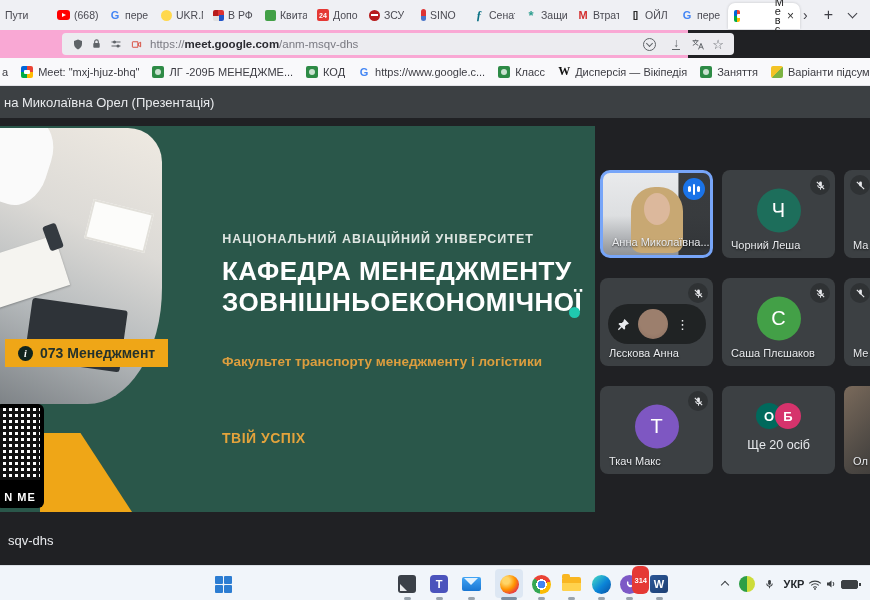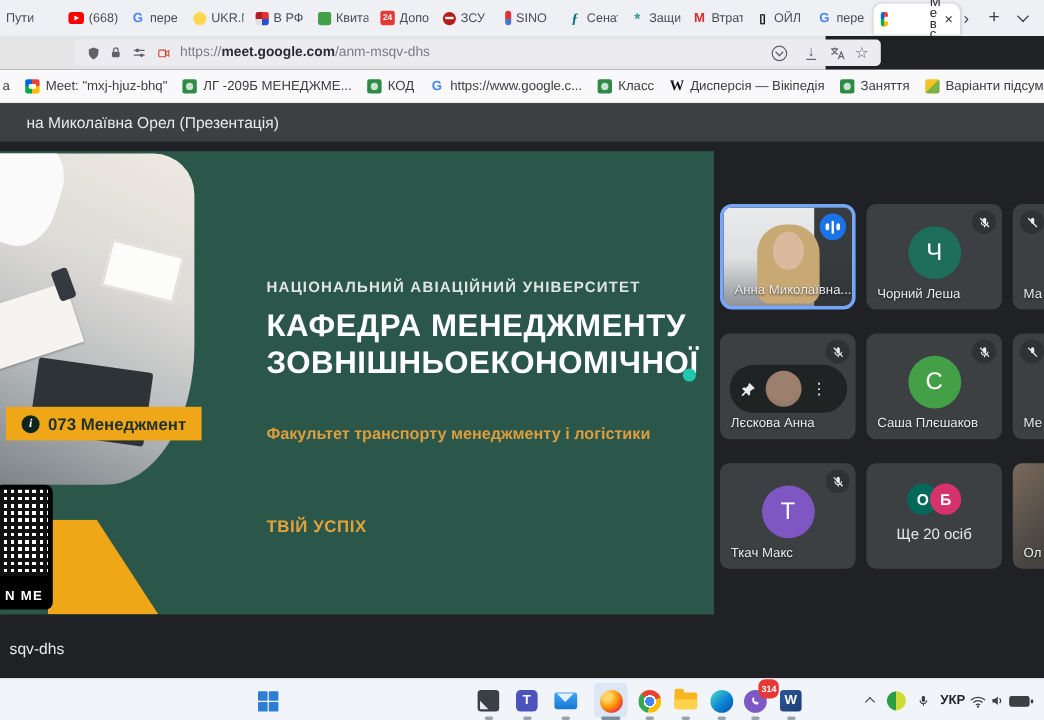--- a/index.html
+++ b/index.html
@@ -32,37 +32,37 @@
   .ic-cl { color:#2e9e8f; font-size:13px; }
   .ic-m { color:#d32f2f; font-size:11px; }
   .ic-br { color:#111; font-size:9px; letter-spacing:-1px; }
   .ic-meet { width:12px; height:12px; border-radius:2px; background:conic-gradient(#ea4335 0 25%,#ffba00 0 50%,#00ac47 0 75%,#0066da 0 100%); position:relative; }
   .ic-meet::after { content:""; position:absolute; left:3px; top:4px; width:6px; height:4px; background:#fff; border-radius:1px; }
   .ic-cr { width:12px; height:12px; border-radius:2px; background:#2e8b46; position:relative; }
   .ic-cr::after { content:""; position:absolute; left:3px; top:3px; width:6px; height:6px; border-radius:50%; background:rgba(255,255,255,.75); }
   .ic-cry { width:12px; height:12px; border-radius:2px; background:linear-gradient(135deg,#f3c325 0 50%,#7cb342 50% 100%); }
   .ic-w { color:#111; font-family:"Liberation Serif",serif; font-size:12px; }
 
-  .navbar { left:0; top:30px; width:688px; height:28px; background:#e5e5e5; display:flex; align-items:center; }
+  .navbar { left:0; top:30px; width:688px; height:28px; background:#f9a8d4; display:flex; align-items:center; }
   .urlfield { position:absolute; left:62px; top:3px; width:672px; height:22px; background:#ececf0; border-radius:4px; display:flex; align-items:center; gap:7px; padding:0 10px; }
   .urltext { font-size:11.5px; color:#7a7a82; white-space:nowrap; overflow:hidden; flex:1; }
   .urltext b { color:#2b2b31; font-weight:bold; }
   .nav-right { position:absolute; right:8px; top:3px; display:flex; align-items:center; gap:16px; height:22px; color:#5f6368; }
   .gstar { font-size:13px; color:#5f6368; }
   .gdl { font-size:12px; color:#5f6368; border-bottom:1.6px solid #5f6368; line-height:11px; padding:0 1px; }
   .pocket { width:13px; height:13px; border-radius:50%; border:1.5px solid #5f6368; display:flex; align-items:center; justify-content:center; }
   .pocket i { width:5px; height:5px; border-right:1.5px solid #5f6368; border-bottom:1.5px solid #5f6368; transform:rotate(45deg); margin-top:-2px; }
 
   .bookbar { left:0; top:58px; width:870px; height:28px; background:#f9f9fb; border-bottom:1px solid #e3e3e8; display:flex; align-items:center; gap:13px; padding:0 2px; overflow:hidden; }
   .bm { flex:none; display:flex; align-items:center; gap:5px; cursor:pointer; }
   .bm .blabel { font-size:11px; color:#3c3c43; white-space:nowrap; }
 
   
   .meethdr { left:0; top:86px; width:870px; height:32px; background:#3c4043; display:flex; align-items:center; }
-  .meethdr span { font-size:13px; color:#e8eaed; padding-left:22px; white-space:nowrap; }
+  .meethdr span { font-size:13px; color:#e8eaed; padding-left:4px; white-space:nowrap; }
 
   
   .slide { left:0; top:126px; width:595px; height:386px; background:#2a574a; overflow:hidden; }
   .photo { position:absolute; left:0; top:2px; width:162px; height:276px; border-radius:0 34px 46% 0/0 34px 42% 0; background:linear-gradient(205deg,#efeae2 0%,#dcdad6 38%,#b8bcbe 66%,#7e8387 100%); overflow:hidden; }
   .ph-paper { position:absolute; left:-14px; top:118px; width:78px; height:52px; background:#f5f4f0; transform:rotate(-18deg); box-shadow:0 1px 2px rgba(0,0,0,.25); }
   .ph-clip { position:absolute; left:88px; top:78px; width:62px; height:40px; background:#fcfcfa; transform:rotate(14deg); border:2px solid #e2e0da; }
   .ph-lap { position:absolute; left:28px; top:176px; width:96px; height:62px; background:#2e3338; transform:rotate(8deg); border-radius:3px; }
   .ph-phone { position:absolute; left:46px; top:96px; width:14px; height:26px; background:#343a40; transform:rotate(-20deg); border-radius:3px; }
   .ph-shirt { position:absolute; left:-20px; top:-14px; width:70px; height:90px; background:#fafafa; transform:rotate(18deg); border-radius:40%; }
   .uni { position:absolute; left:160px; top:62px; width:436px; text-align:center; color:#dfe6e2; font-size:12.5px; letter-spacing:1px; font-weight:bold;margin-top:44px; }
@@ -120,21 +120,21 @@
   .ul-w { width:16px; background:#7d8fa3; }
   .ffbox { position:absolute; left:495px; top:3px; width:28px; height:29px; background:#dde7f3; border-radius:4px; }
   .i-ff { width:19px; height:19px; border-radius:50%; background:radial-gradient(circle at 32% 30%,#ffd567 0 18%,#ff9400 48%,#e22850 82%,#a11b6a 100%); }
   .i-cr { width:19px; height:19px; border-radius:50%;
       background:radial-gradient(circle,#4285f4 0 28%,#fff 29% 38%,transparent 39%),conic-gradient(from -50deg,#ea4335 0 120deg,#fbbc05 0 240deg,#34a853 0 360deg); }
   .i-fold { width:19px; height:14px; background:#f9b621; border-radius:2px; position:relative; }
   .i-fold::before { content:""; position:absolute; left:0; top:-3px; width:8px; height:4px; background:#f9b621; border-radius:2px 2px 0 0; }
   .i-fold::after { content:""; position:absolute; left:0; bottom:0; width:19px; height:8px; background:#ffd24d; border-radius:0 0 2px 2px; }
   .i-edge { width:19px; height:19px; border-radius:50%; background:linear-gradient(135deg,#49e0c2 0%,#0b84d8 55%,#0a50a0 100%); }
   .i-vib { width:19px; height:19px; border-radius:50%; background:#7d59c6; position:relative; display:flex; align-items:center; justify-content:center; }
-  .vbadge { position:absolute; right:-7px; top:-5px; min-width:15px; height:16px; border-radius:6px; background:#e53935; color:#fff; font-size:7.5px; font-weight:bold; display:flex; align-items:center; justify-content:center; padding:0 2px; }
+  .vbadge { position:absolute; right:-7px; top:-5px; min-width:15px; height:28px; border-radius:6px; background:#e53935; color:#fff; font-size:7.5px; font-weight:bold; display:flex; align-items:center; justify-content:center; padding:0 2px; }
   .i-word { width:18px; height:18px; border-radius:3px; background:linear-gradient(135deg,#2b5797,#1e3f73); color:#fff; font-size:11px; font-weight:bold; display:flex; align-items:center; justify-content:center; }
   .i-tv { width:18px; height:18px; border-radius:3px; background:#3b4048; position:relative; }
   .i-tv::after { content:""; position:absolute; left:2px; bottom:2px; border-left:7px solid #e8eaed; border-top:7px solid transparent; }
   .i-teams { width:18px; height:18px; border-radius:4px; background:#4b53bc; color:#fff; font-size:11px; font-weight:bold; display:flex; align-items:center; justify-content:center; }
   .i-mail { width:19px; height:14px; border-radius:2px; background:linear-gradient(180deg,#42a5f5,#1976d2); position:relative; }
   .i-mail::after { content:""; position:absolute; left:2px; top:1px; border-left:7.5px solid transparent; border-right:7.5px solid transparent; border-top:7px solid #e3f2fd; }
   .i-green { width:16px; height:16px; border-radius:50%; background:conic-gradient(#cddc39 0 50%,#2e9e46 0 100%); }
   .traytxt { font-size:11px; color:#23272c; font-weight:bold; }
   .batt { width:17px; height:9px; border:1.5px solid #3c4043; border-radius:2px; position:relative; background:#3c4043; }
   .batt::after { content:""; position:absolute; right:-4px; top:2px; width:2px; height:3px; background:#3c4043; }

